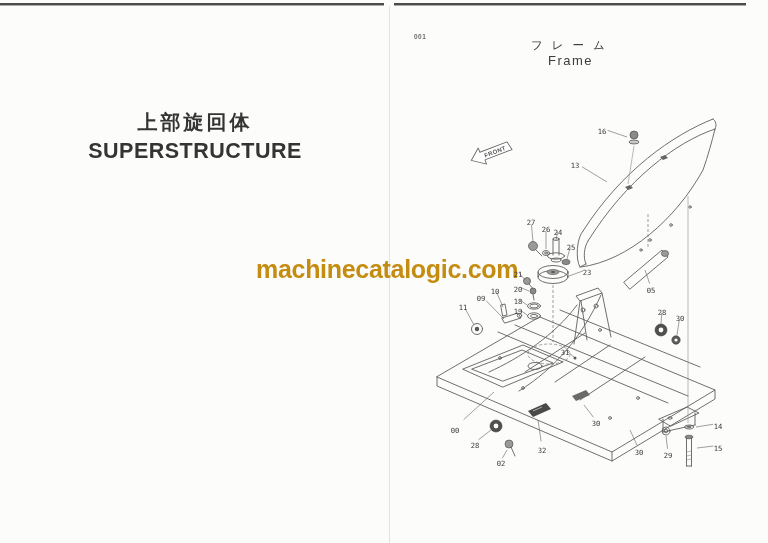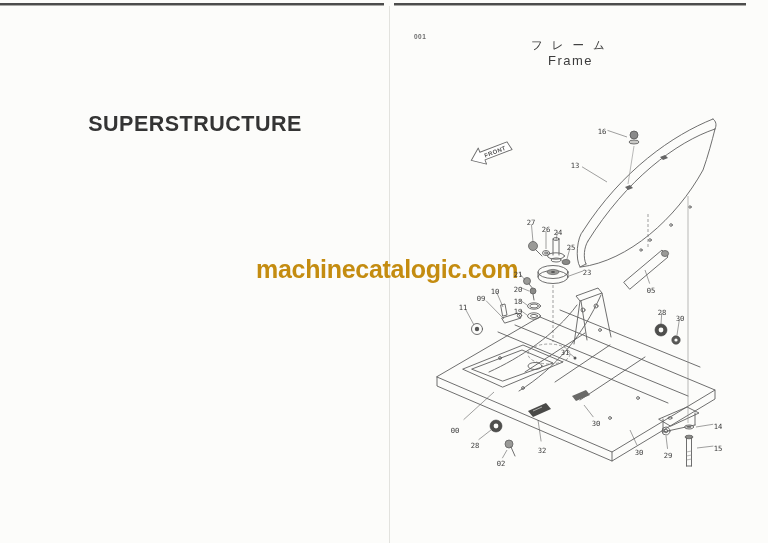--- a/index.html
+++ b/index.html
@@ -29,20 +29,21 @@
 </head>
 <body>
 
 <div class="stage">
 
   <div class="top-rule left"></div>
   <div class="top-rule right"></div>
   <div class="page-divider"></div>
 
   <div class="left-title">
+    <div class="jp">上部旋回体</div>
     <div class="en">SUPERSTRUCTURE</div>
   </div>
 
   <div class="watermark" style="color: rgb(196, 140, 16);">machinecatalogic.com</div>
 
   <div class="page-num">001</div>
   <div class="right-title-jp">フレーム</div>
   <div class="right-title-en">Frame</div>
 
   <svg class="diagram" width="768" height="543" viewBox="0 0 768 543" xmlns="http://www.w3.org/2000/svg">

